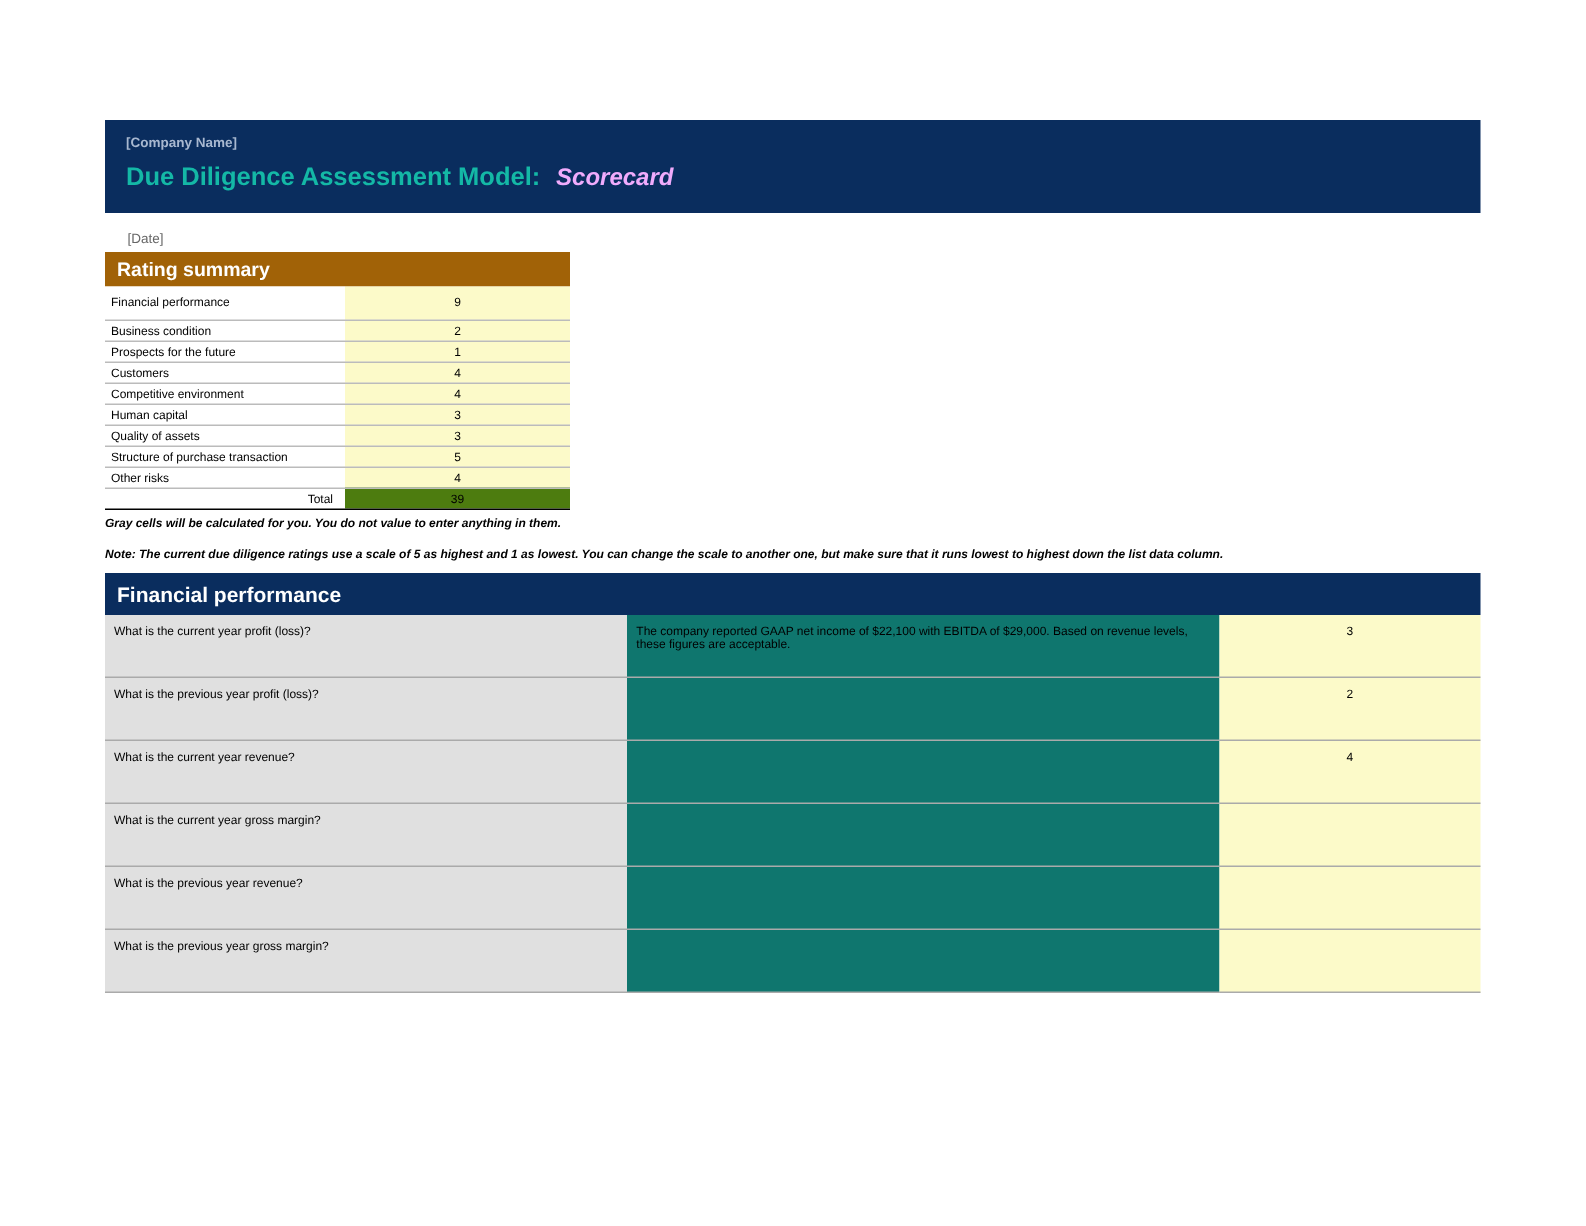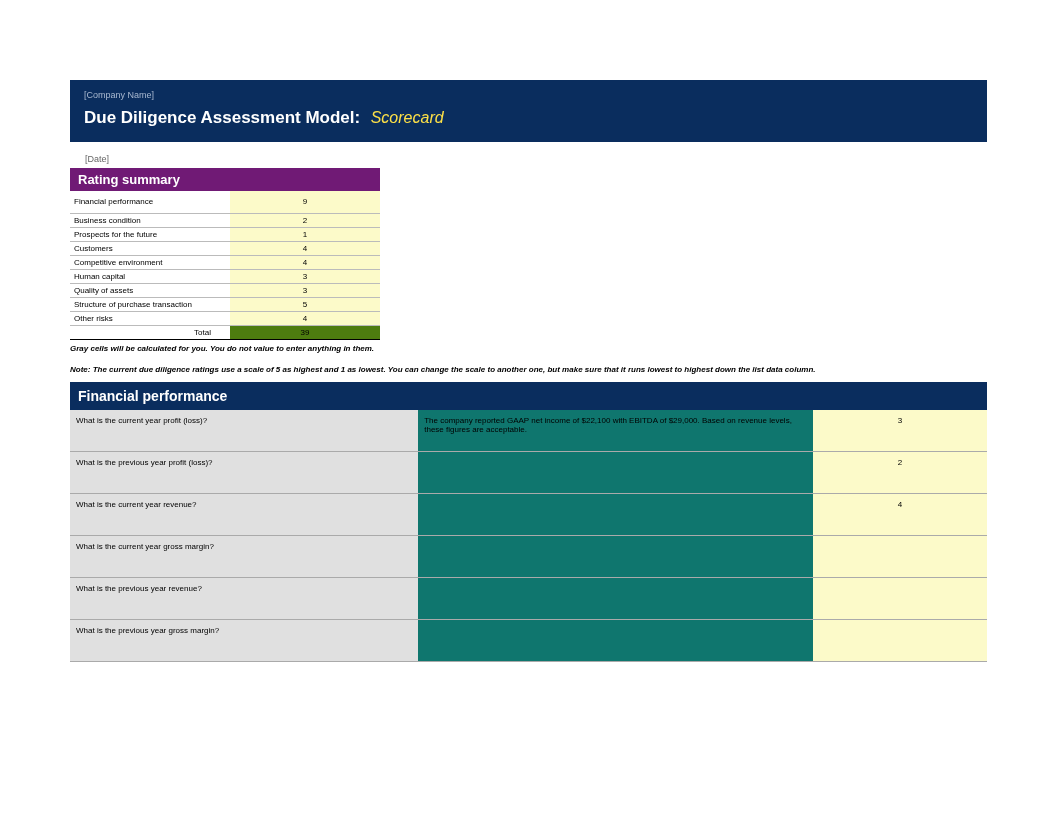--- a/index.html
+++ b/index.html
@@ -14,46 +14,46 @@
   }
   .header-banner {
     background: #0a2d5e;
     padding: 10px 14px 14px 14px;
     color: #fff;
   }
   .company-name {
     font-size: 9px;
     color: #a8b8d0;
     margin-bottom: 8px;
-    font-weight: normal;
+    font-weight: bold;
   }
   .main-title {
     font-size: 17px;
     font-weight: bold;
-    color: #ffffff;
+    color: #14b8a6;
     display: inline;
   }
   .subtitle {
     font-size: 16px;
     font-style: italic;
-    color: #fde047;
-    font-weight: normal;
+    color: #f0abfc;
+    font-weight: bold;
     margin-left: 8px;
   }
   .date-placeholder {
     font-size: 9px;
     color: #666;
     margin: 12px 0 4px 2px;
     padding-left: 13px;
   }
   .rating-summary-block {
     width: 310px;
   }
   .section-header {
-    background: #701a75;
+    background: #a16207;
     color: #fff;
     font-weight: bold;
     font-size: 13px;
     padding: 4px 8px;
   }
   .rating-table {
     width: 100%;
     border-collapse: collapse;
     font-size: 8px;
   }
@@ -67,21 +67,21 @@
     background: #fff;
   }
   .rating-table td.value-cell {
     background: #fcfac9;
     text-align: center;
     width: 150px;
   }
   .rating-table tr.total-row td.label-cell {
     text-align: right;
     font-weight: normal;
-    padding-right: 19px;
+    padding-right: 8px;
     border-top: 1px solid #000;
     border-bottom: 1px solid #000;
   }
   .rating-table tr.total-row td.value-cell {
     border-top: 1px solid #000;
     border-bottom: 1px solid #000;
     background: #4d7c0f;
   }
   .rating-table tr.spacer-row td { height: 22px; }
   .gray-note {

